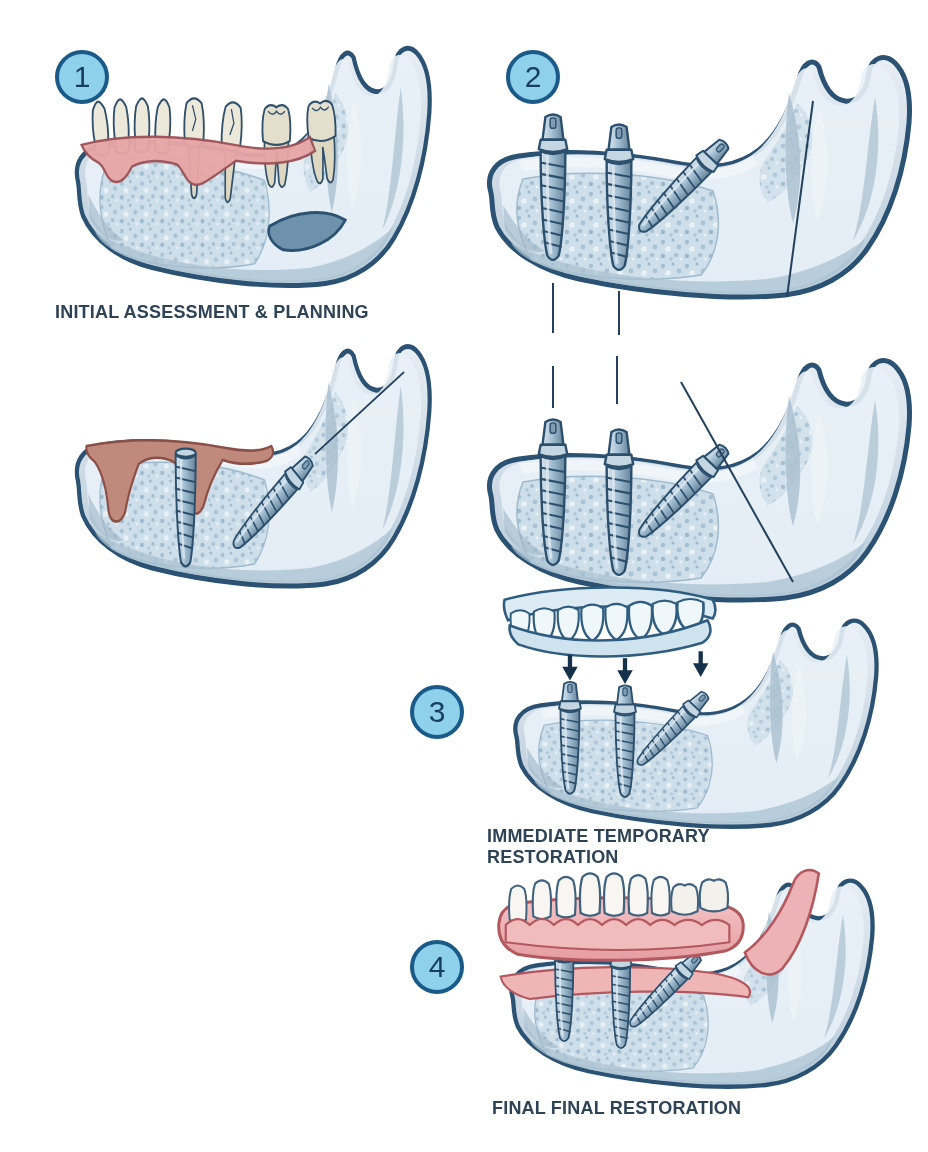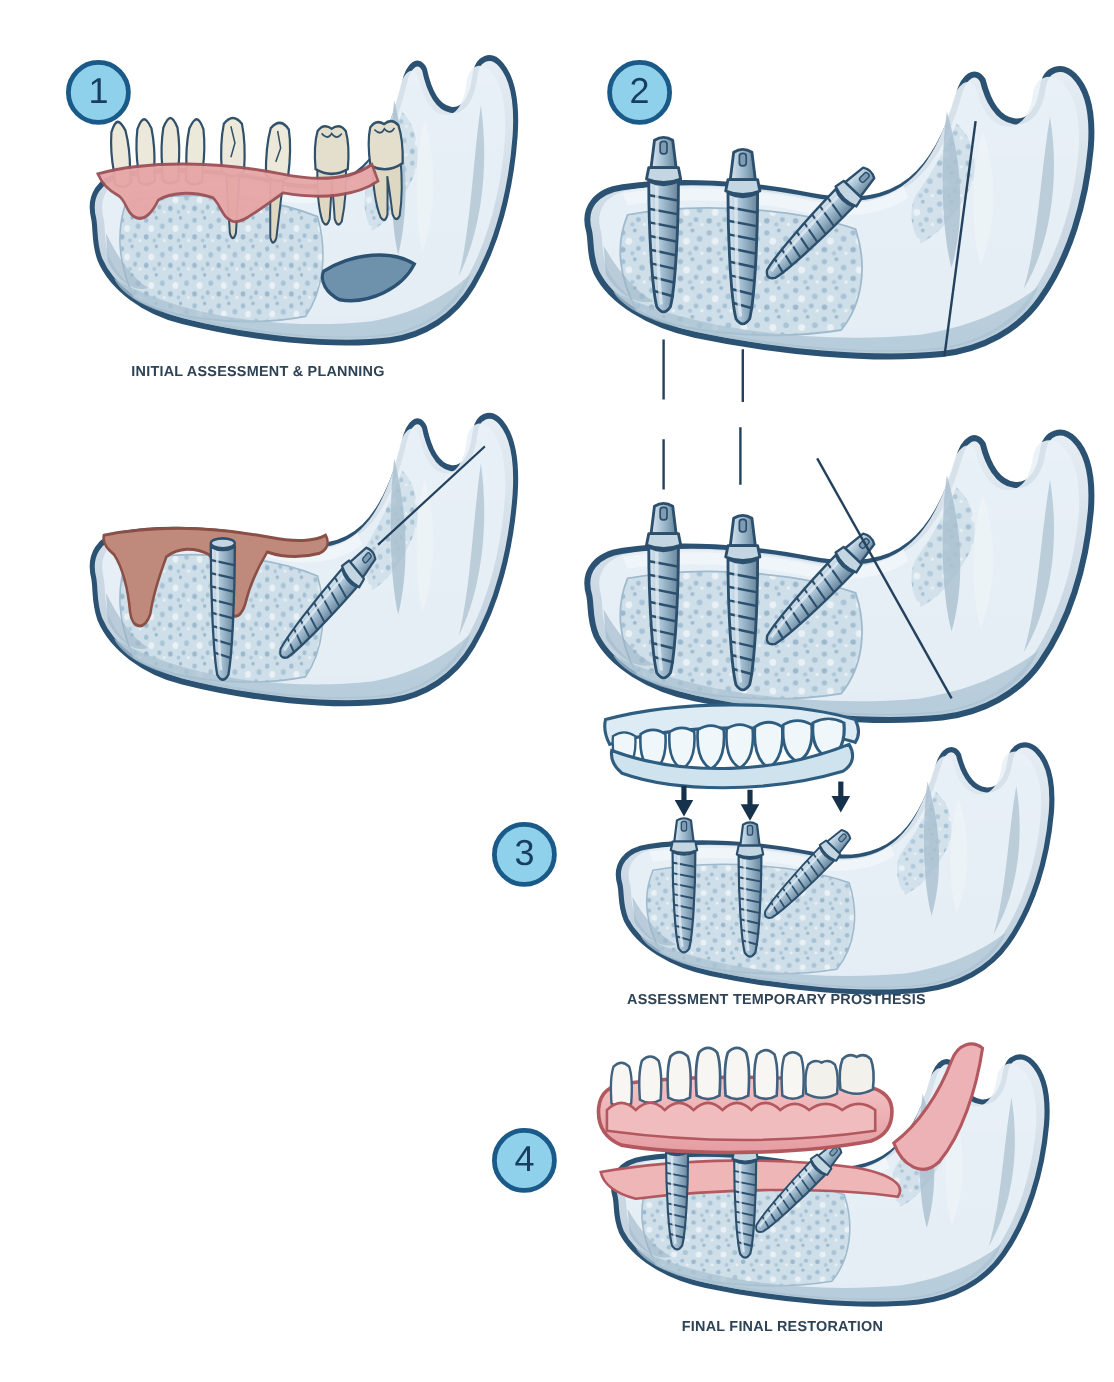--- a/index.html
+++ b/index.html
@@ -3,22 +3,22 @@
 <meta charset="utf-8">
 <style>
   html,body{margin:0;padding:0;background:#fff;}
   .canvas{position:relative;width:928px;height:1152px;background:#fff;overflow:hidden;
           font-family:"Liberation Sans",sans-serif;}
   .panel{position:absolute;}
   .badge{position:absolute;width:54px;height:54px;box-sizing:border-box;border-radius:50%;
          background:var(--badge-fill,#8fd0eb);border:4px solid var(--badge-border,#1a5a88);
          display:flex;align-items:center;justify-content:center;
          font-size:30px;font-weight:500;color:#173e5e;}
-  .caption{position:absolute;width:320px;text-align:center;
-           font-size:12px;font-weight:700;letter-spacing:.2px;
+  .caption{position:absolute;width:320px;text-align:left;
+           font-size:18px;font-weight:700;letter-spacing:.2px;
            color:var(--caption-color,#2e4356);}
   svg{display:block;}
 </style>
 </head>
 <body style="background: rgb(255, 255, 255);">
 
 <div class="canvas">
 
   <svg width="0" height="0" style="position:absolute" aria-hidden="true">
     <defs>
@@ -230,21 +230,21 @@
         <use href="#toothDn" transform="translate(168,-5) scale(1.1)"></use>
         <use href="#toothDn" transform="translate(196,-7) scale(1.15,1.0)"></use>
         <use href="#toothDn" transform="translate(226,-9) scale(1.25,0.95)"></use>
         <path d="M 16,18 C 86,44 176,40 246,12 C 252,22 250,32 240,38 C 166,60 76,58 26,40 Q 14,30 16,18 Z" fill="#cfe3ef" stroke="#2f5d80" stroke-width="3"></path>
       </g>
       <use href="#arrowD" transform="translate(86,52)"></use>
       <use href="#arrowD" transform="translate(150,56)"></use>
       <use href="#arrowD" transform="translate(238,48)"></use>
     </g>
   </svg>
-  <div class="caption" style="left:487px;top:826px">ASSESSMENT TEMPORARY PROSTHESIS</div>
+  <div class="caption" style="left:487px;top:826px">IMMEDIATE TEMPORARY RESTORATION</div>
 
   <svg class="panel" style="left:488px;top:842px" width="440" height="254" viewBox="0 0 440 254">
     <g transform="translate(4,28) scale(0.86)">
       <use href="#jaw"></use>
       <path d="M 294,96 C 318,78 338,48 350,16 C 356,0 370,-4 380,4 C 374,44 360,88 338,114
                C 322,130 302,118 294,96 Z" fill="#edb2b5" stroke="#b2585e" stroke-width="3"></path>
       <path d="M 10,124 C 90,110 190,110 258,120 C 290,126 306,136 298,148 C 230,138 120,140 44,150
                Q 14,142 10,124 Z" fill="#efb6b8" stroke="#b2585e" stroke-width="2.5"></path>
       <use href="#implant" transform="translate(84,74) scale(0.82)"></use>
       <use href="#implant" transform="translate(150,82) scale(0.82)"></use>

